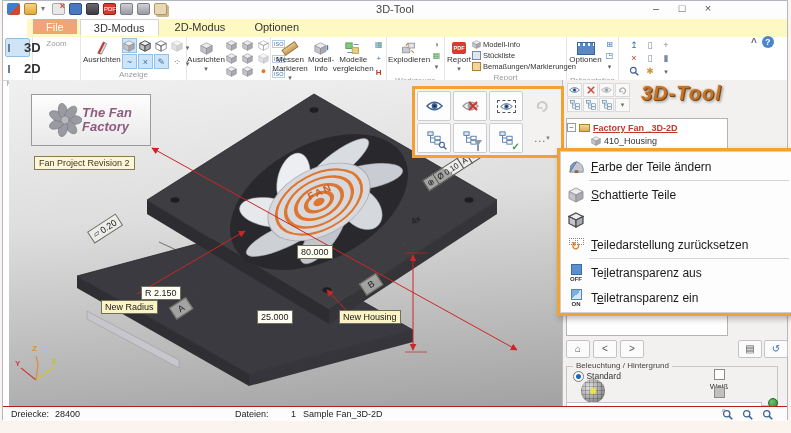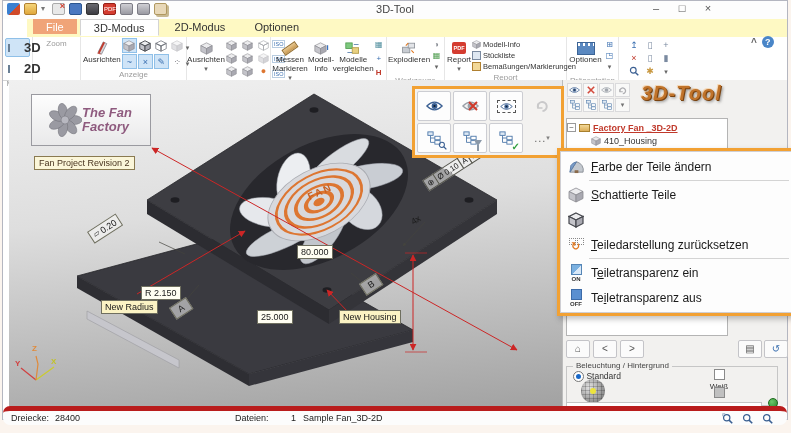--- a/index.html
+++ b/index.html
@@ -140,21 +140,21 @@
   .tsq{width:11px;height:11px;display:inline-block;}
   .tsq.half{background:linear-gradient(135deg,#7ab0e0 50%,#d9e8f7 50%);border:1px solid #5585b5;box-sizing:border-box;}
   .tsq.full{background:#5a8fd0;border:1px solid #3c6ba8;box-sizing:border-box;}
   .resetic{position:relative;width:16px;height:14px;}
   .resetic i{position:absolute;width:5px;height:5px;border:1px dotted #888;}
   .resetic i:nth-child(1){left:1px;top:0;}
   .resetic i:nth-child(2){left:9px;top:0;}
   .resetic em{position:absolute;left:3px;top:3px;font-style:normal;color:#e07820;font-size:11px;font-weight:bold;}
   
   .statusbar{position:absolute;left:0;top:405px;width:784px;height:14px;background:#fcfcfc;
-             border-top:5px solid #b91c1c;font-size:9px;color:#222;border-radius:7px;}
+             border-top:1px solid #b91c1c;font-size:9px;color:#222;}
   .statusbar span{position:absolute;top:2px;}
   .zoomicons{position:absolute;right:14px;top:1px;display:flex;gap:9px;}
 </style>
 </head>
 <body>
 
 <svg width="0" height="0" style="position:absolute" aria-hidden="true">
   <defs>
     <symbol id="sym-eye" viewBox="0 0 20 14">
       <path d="M1 7 Q10 -2 19 7 Q10 16 1 7 Z" fill="#fff" stroke="#3a5f92" stroke-width="1.4"></path>
@@ -778,31 +778,31 @@
               <i></i>
               <i></i>
               <em>↻</em>
             </span>
           </span>
         <span class="mlabel"><span class="mn">T</span><span>eiledarstellung zurücksetzen</span></span>
       </div>
       <div class="msep"></div>
       <div class="mrow">
         <span class="micon">
+          <span class="tsq full"></span>
+          <span class="onoff">OFF</span>
+        </span>
+        <span class="mlabel"><span>Te</span><span class="mn">i</span><span>letransparenz aus</span></span>
+      </div>
+      <div class="mrow">
+        <span class="micon">
           <span class="tsq half"></span>
           <span class="onoff">ON</span>
         </span>
         <span class="mlabel"><span>T</span><span class="mn">e</span><span>iletransparenz ein</span></span>
-      </div>
-      <div class="mrow">
-        <span class="micon">
-          <span class="tsq full"></span>
-          <span class="onoff">OFF</span>
-        </span>
-        <span class="mlabel"><span>Te</span><span class="mn">i</span><span>letransparenz aus</span></span>
       </div>
     </div>
   </div>
 
   <div class="statusbar">
     <span style="left:8px;">Dreiecke:</span>
     <span style="left:52px;">28400</span>
     <span style="left:232px;">Dateien:</span>
     <span style="left:288px;">1</span>
     <span style="left:300px;">Sample Fan_3D-2D</span>

